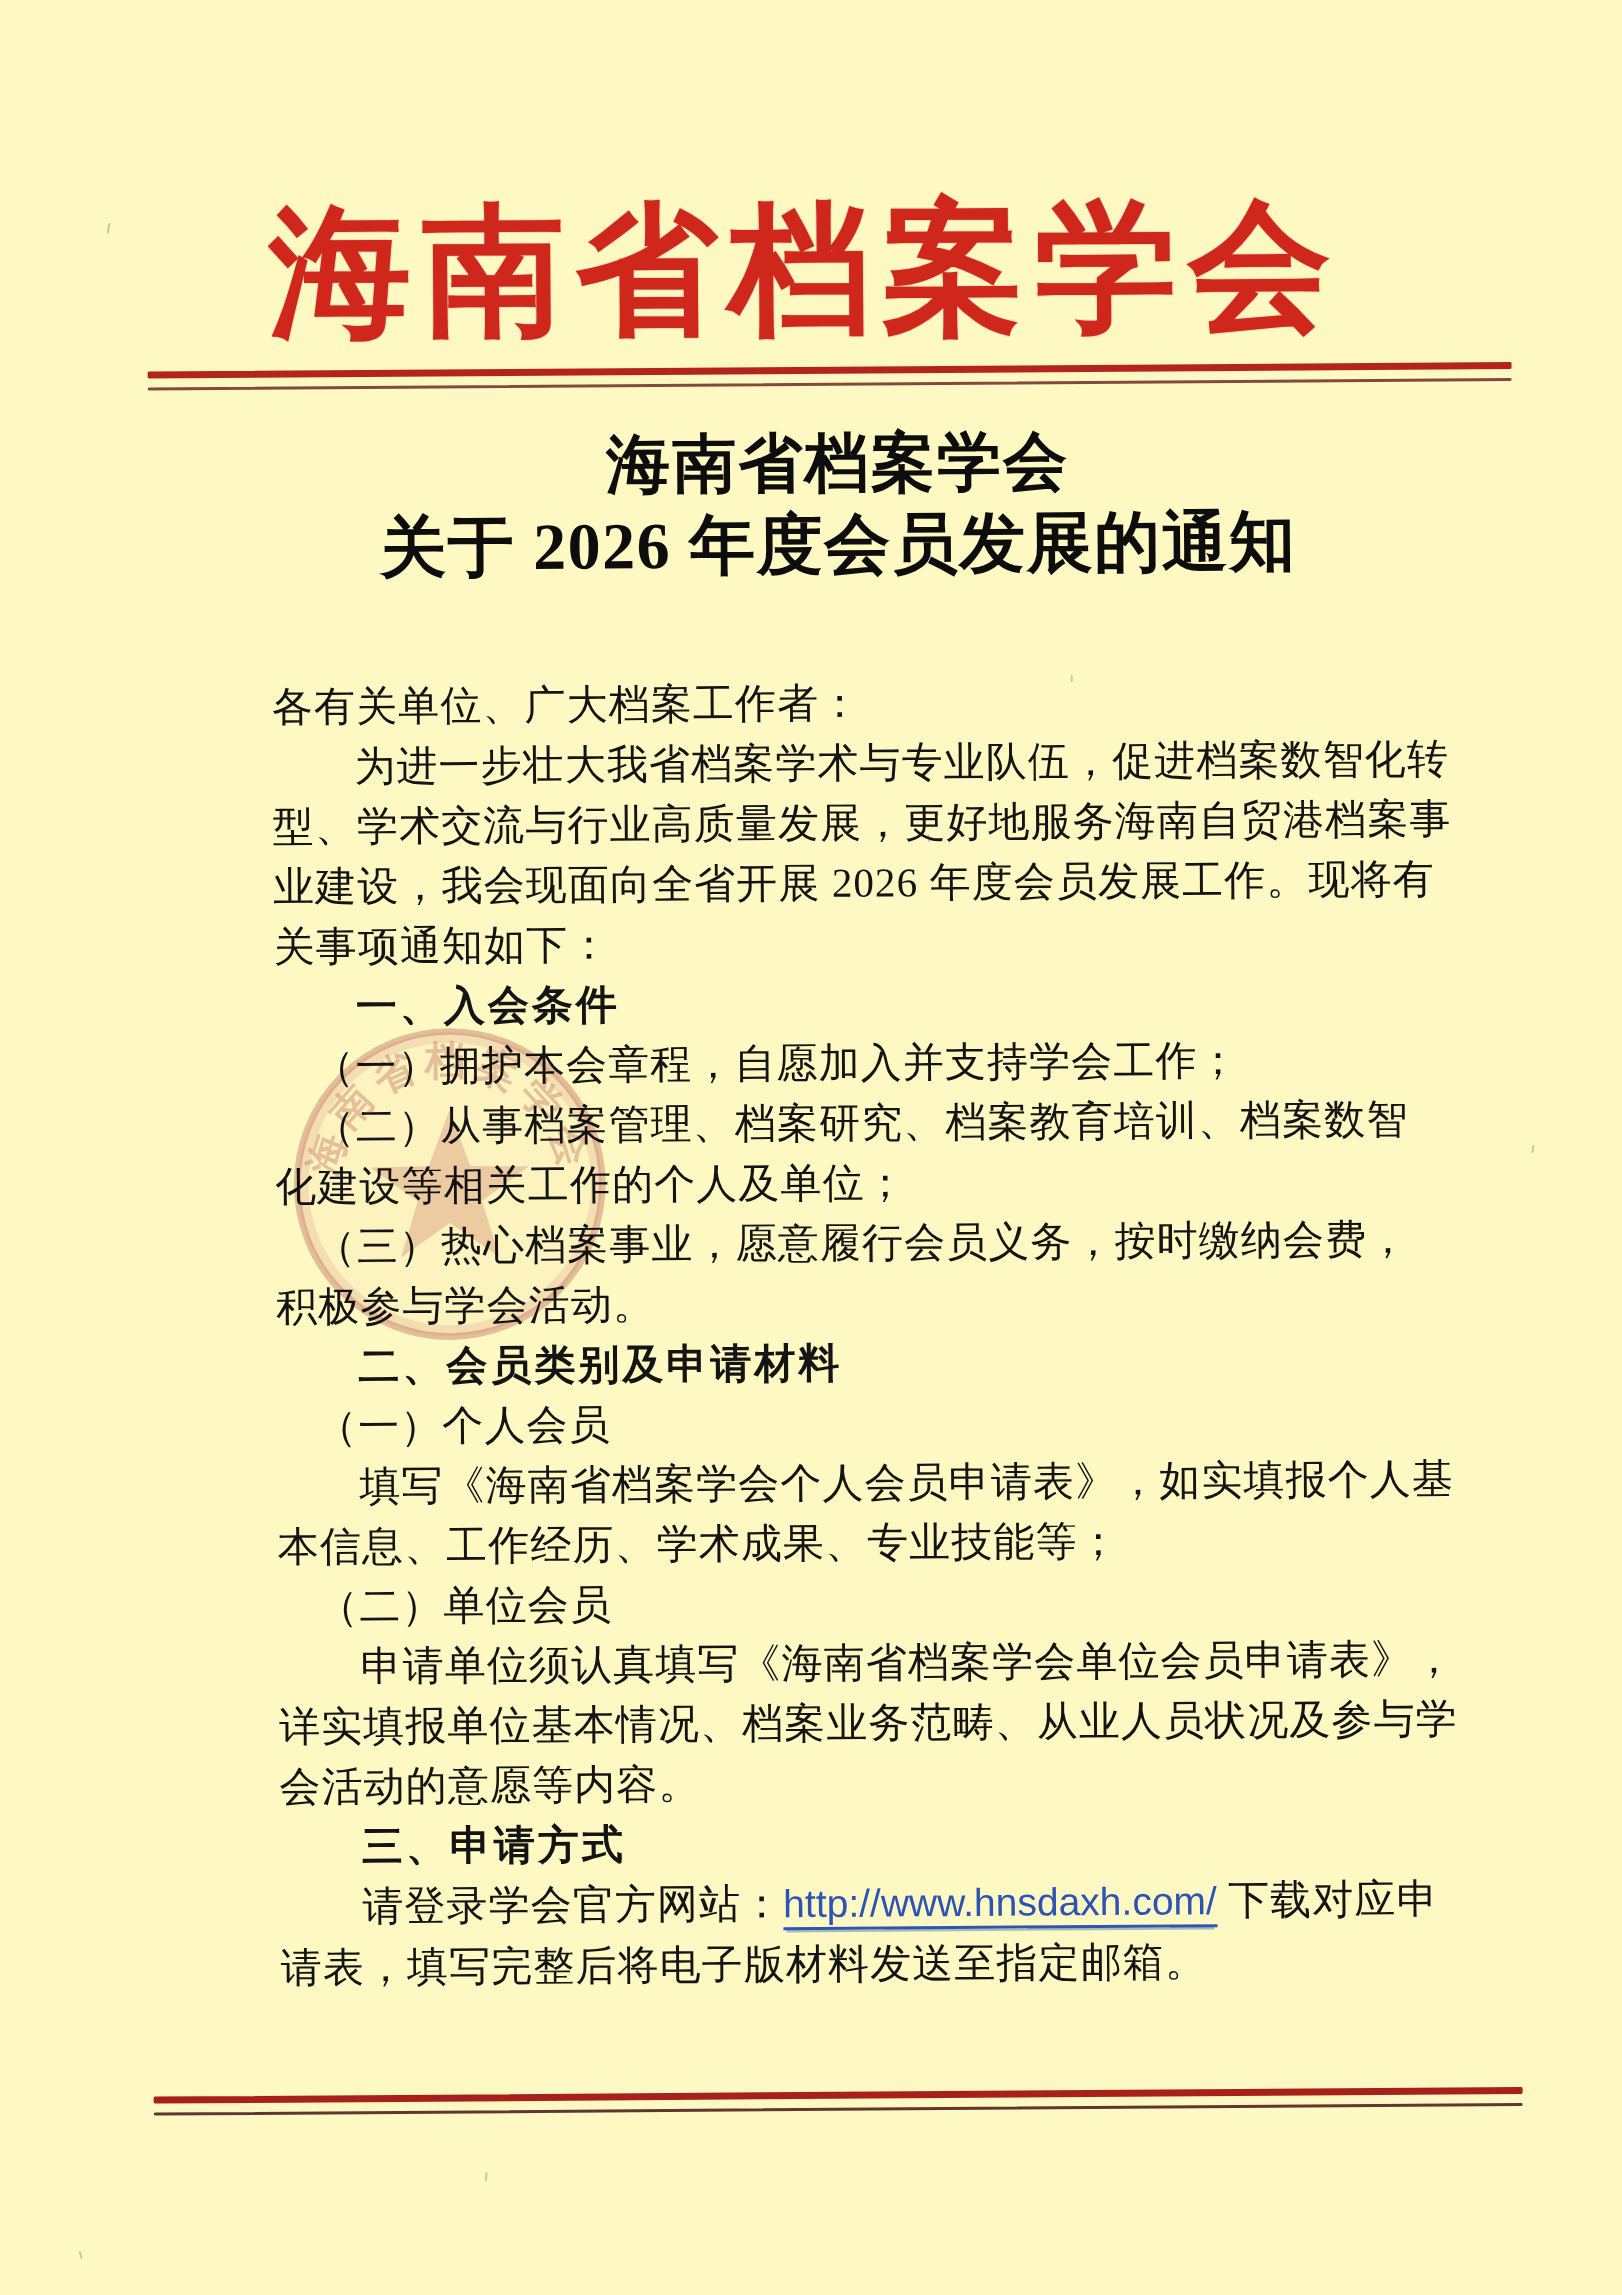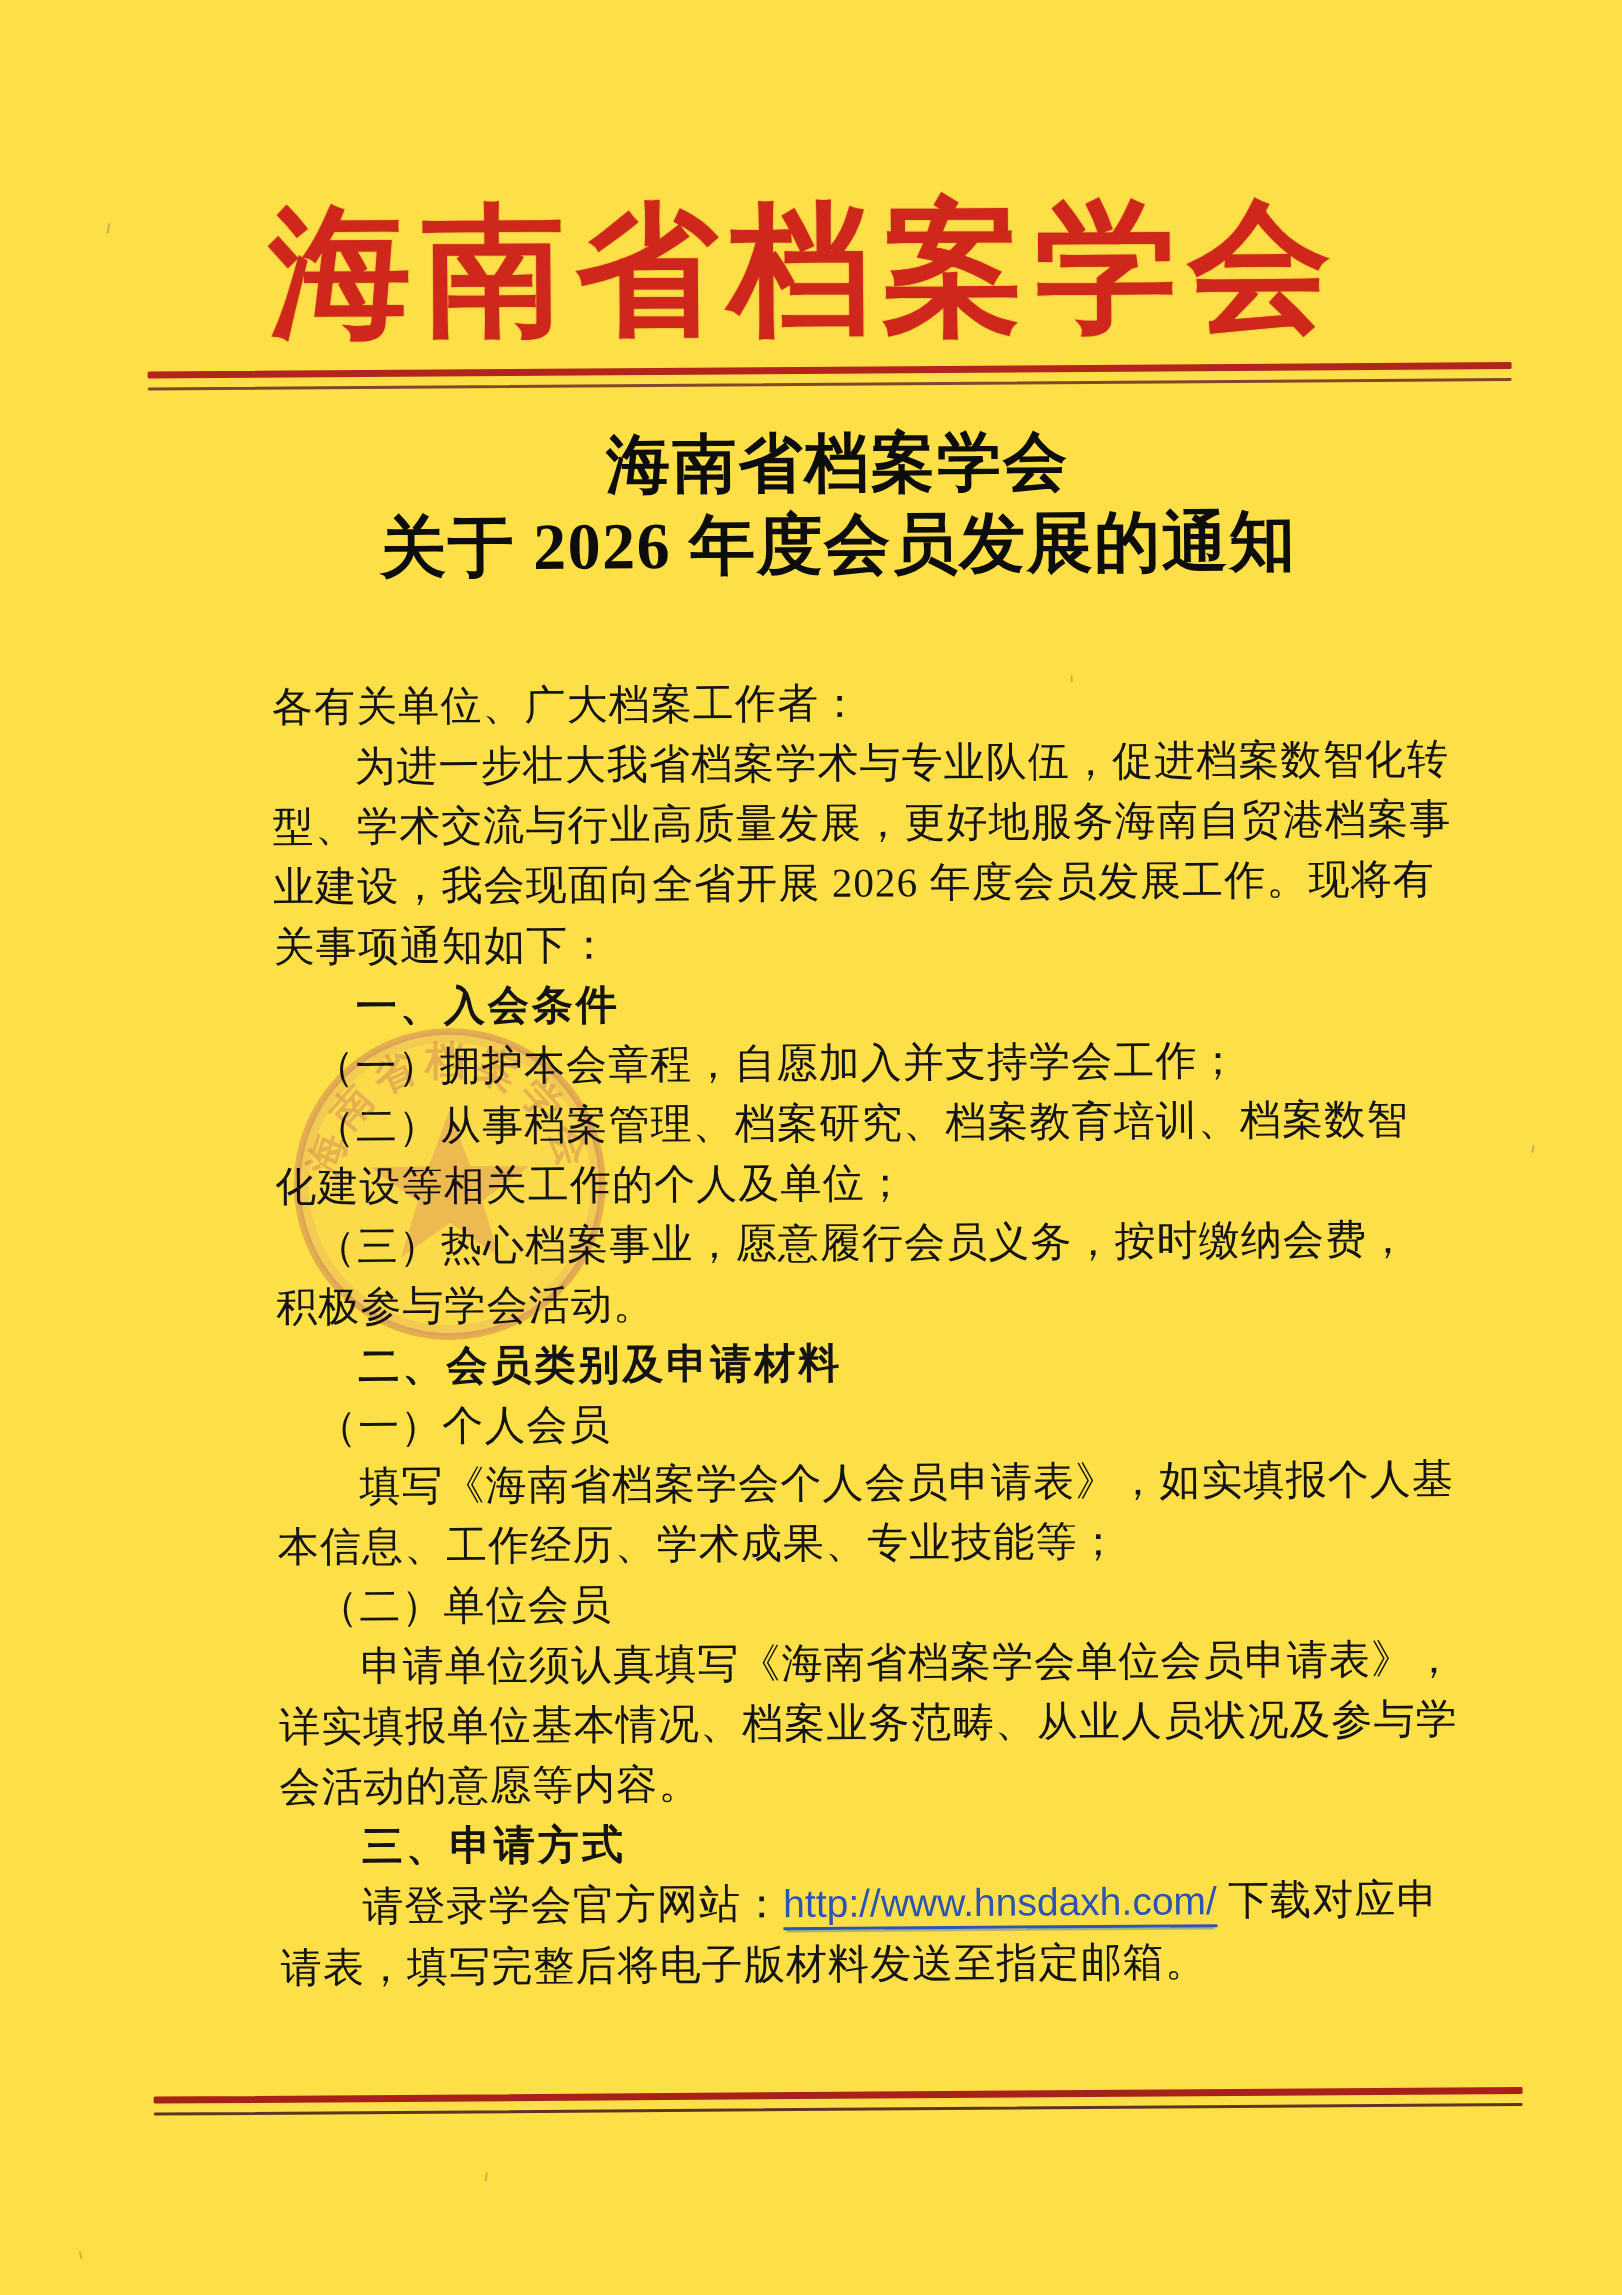--- a/index.html
+++ b/index.html
@@ -1,19 +1,19 @@
 <!DOCTYPE html>
 <html style="font-size:12px"><head>
 <meta charset="utf-8">
 <style>
   html,body{margin:0;padding:0;background:#e8e8e8;}
   .page{
     position:relative;
     width:1623px;height:2295px;
-    background:#fde047;
+    background:#fef9c3;
     overflow:hidden;
     font-family:"Liberation Serif",serif;
   }
   .sheet{
     position:absolute;inset:0;
     transform:rotate(-0.4deg);
     transform-origin:50% 50%;
   }
   
   .letterhead{

